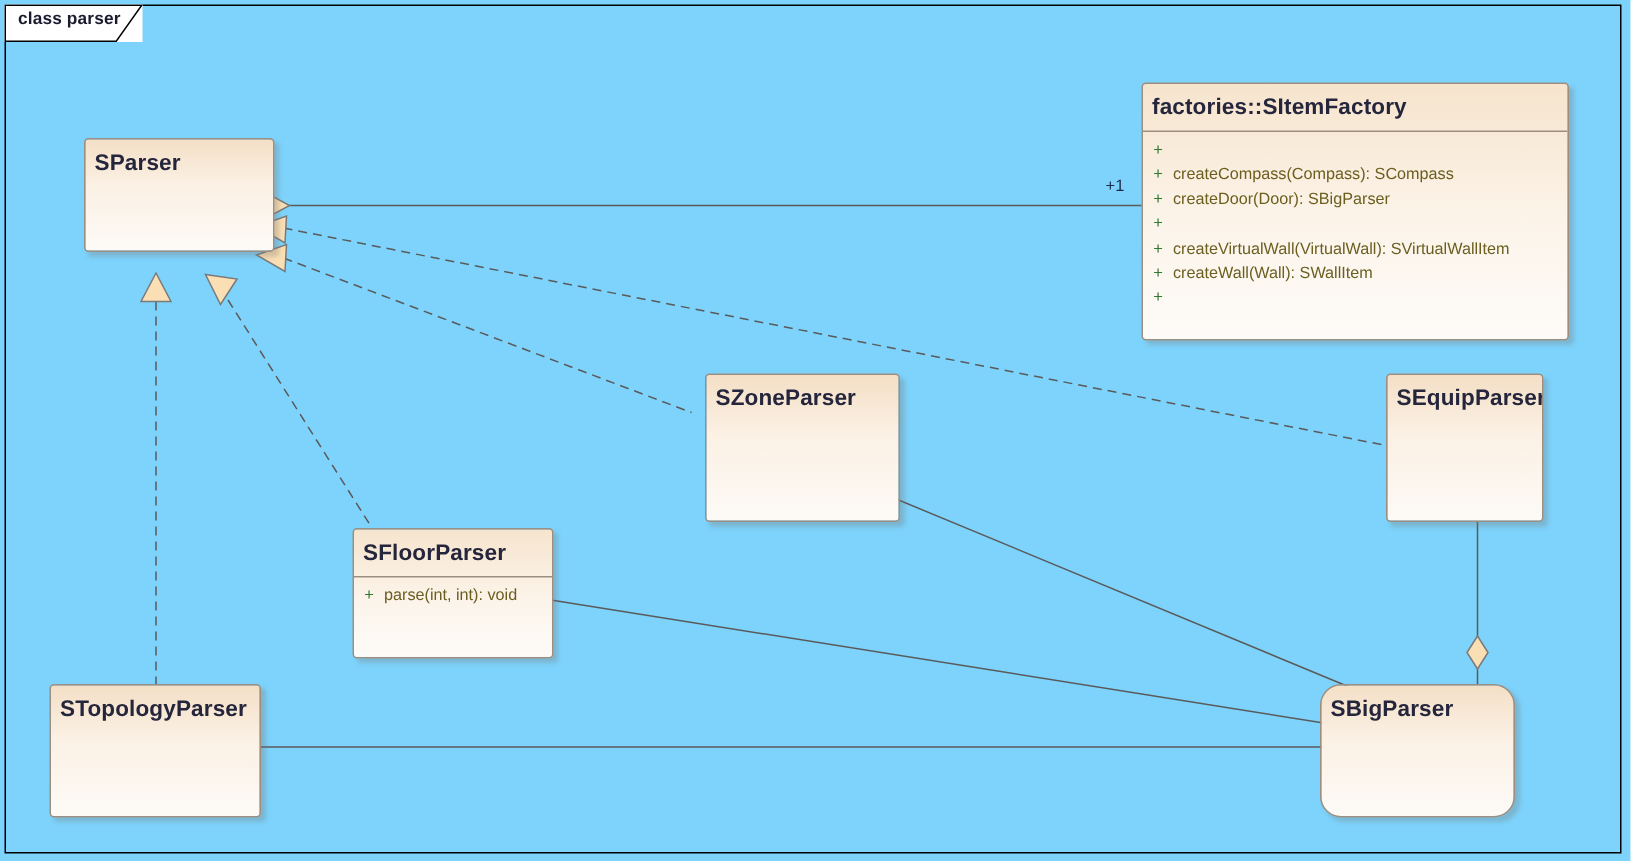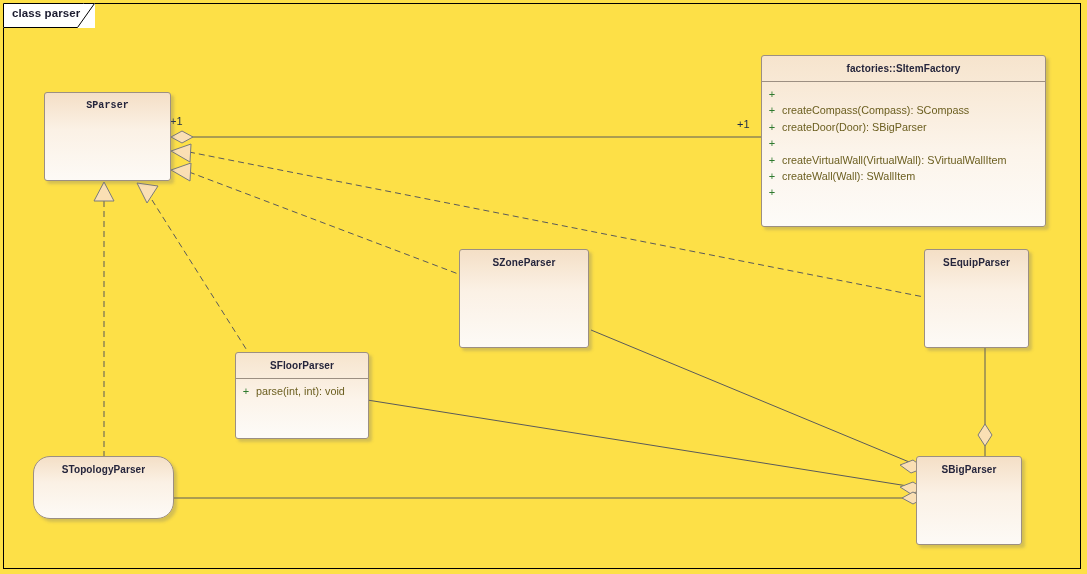--- a/index.html
+++ b/index.html
@@ -6,21 +6,21 @@
   html, body {
     margin: 0;
     padding: 0;
     background: #ffffff;
     font-family: "Liberation Sans", sans-serif;
   }
   #canvas {
     position: relative;
     width: 1087px;
     height: 574px;
-    background: #fde047;
+    background: #7dd3fc;
     overflow: hidden;
   }
 
   
   #frame {
     position: absolute;
     left: 3px;
     top: 3px;
     width: 1078px;
     height: 566px;
@@ -90,22 +90,21 @@
   .uml-class {
     position: absolute;
     box-sizing: border-box;
     border: 1px solid #9c8f82;
     border-radius: 3px;
     background: linear-gradient(to bottom, #f4dfc6 0%, #fbf1e5 42%, #fdfaf6 100%);
     box-shadow: 3px 3px 3px rgba(120,115,110,0.30);
     overflow: hidden;
   }
   .uml-class .cls-name {
-    text-align: center;
-    font-size: 10px;
+    font-size: 15px;
     font-weight: bold;
     color: #25253c;
     padding: 7px 6px 7px 6px;
     white-space: nowrap;
     letter-spacing: .1px;
   }
   .uml-class.compartmented {
     background: linear-gradient(to bottom, #f6e4cd 0%, #fcf4ea 55%, #fdfbf8 100%);
   }
   .uml-class .compartment {
@@ -127,26 +126,26 @@
     text-align: center;
     flex: none;
     font-size: 11px;
   }
   .uml-class .member .sig {
     color: #6b5e1f;
   }
 
   
   #cls-factory  { left: 761px; top: 55px;  width: 285px; height: 172px; }
-  #cls-sparser  { left: 44px;  top: 92px;  width: 127px; height: 89px; font-family: Liberation Mono, monospace;  }
-  #cls-zone     { left: 459px; top: 249px; width: 130px; height: 99px;  }
+  #cls-sparser  { left: 56px;  top: 92px;  width: 127px; height: 76px;  }
+  #cls-zone     { left: 470px; top: 249px; width: 130px; height: 99px;  }
   #cls-equip    { left: 924px; top: 249px; width: 105px; height: 99px;  }
   #cls-floor    { left: 235px; top: 352px; width: 134px; height: 87px;  }
-  #cls-topology { left: 33px;  top: 456px; width: 141px; height: 63px; border-radius: 17px;  }
-  #cls-big      { left: 916px; top: 456px; width: 106px; height: 89px;  }
+  #cls-topology { left: 33px;  top: 456px; width: 141px; height: 89px;  }
+  #cls-big      { left: 880px; top: 456px; width: 130px; height: 89px; border-radius: 14px;  }
 </style>
 </head>
 <body>
 
 <div id="canvas">
 
   <div id="frame"></div>
 
   <div id="frame-tab">
     <svg class="tab-shape" viewBox="0 0 92 25">

